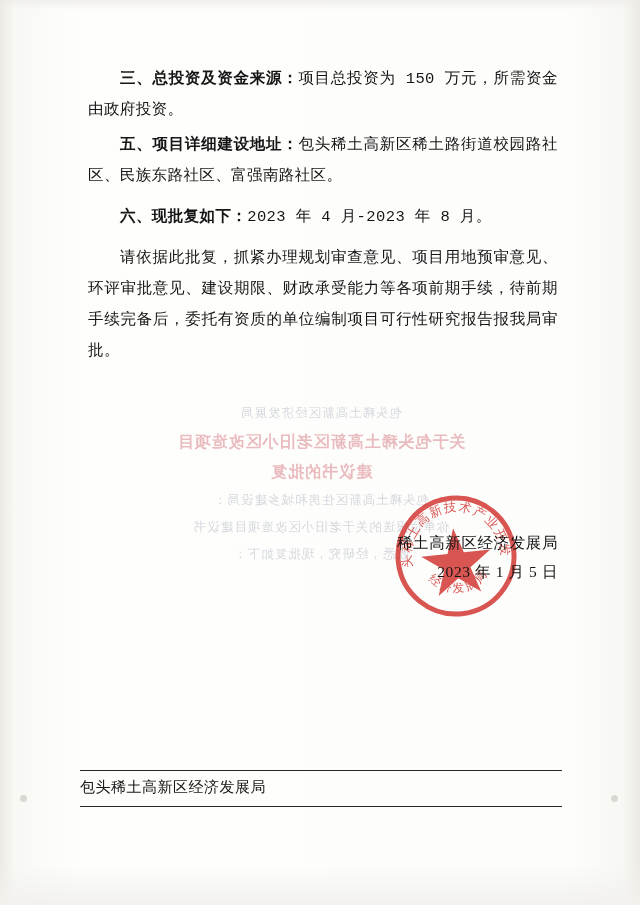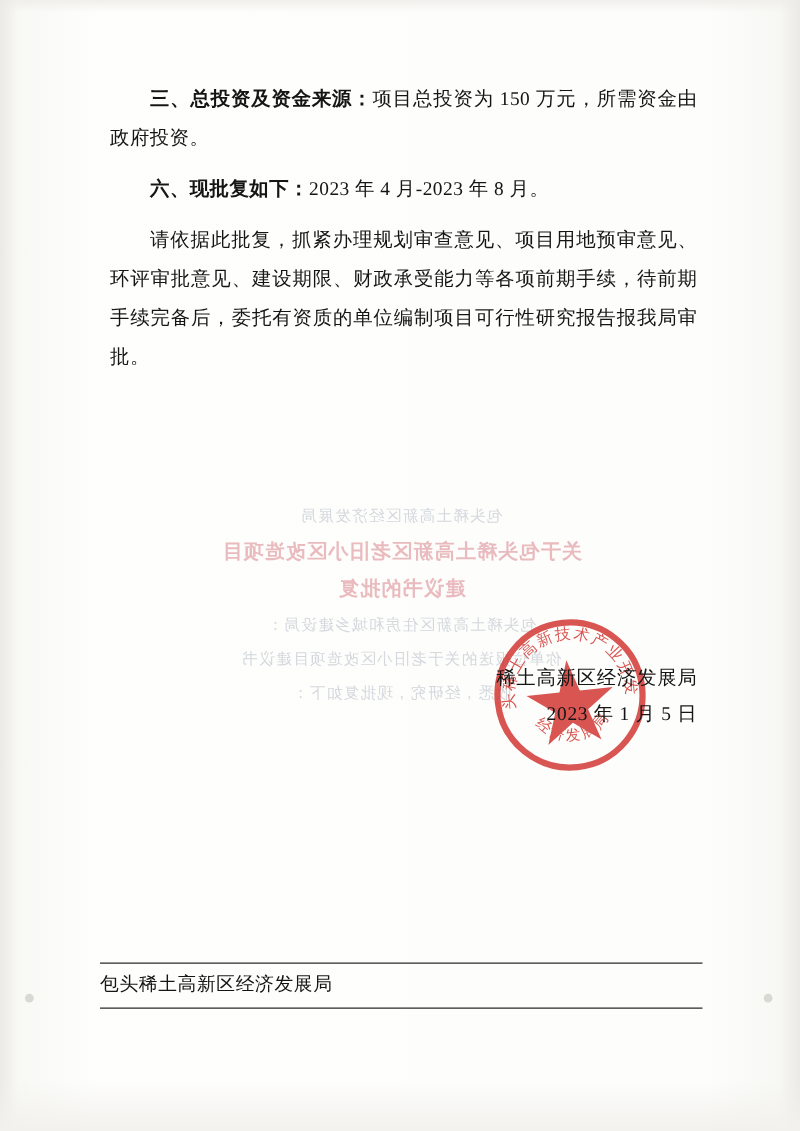--- a/index.html
+++ b/index.html
@@ -34,20 +34,21 @@
     top: 64px;
     width: 470px;
   }
   .para {
     font-size: 15.5px;
     line-height: 31px;
     text-align: justify;
     letter-spacing: 0.4px;
     margin: 0 0 2px 0;
     color: #151515;
+    font-family: Liberation Mono, monospace;
   }
   .indent {
     text-indent: 32px;
   }
   .b {
     font-weight: bold;
   }
   .blk {
     margin-bottom: 4px;
   }
@@ -186,20 +187,23 @@
     <div class="b2">收悉，经研究，现批复如下：</div>
   </div>
 
   <div class="content">
 
     <p class="para indent blk">
       <span class="b">三、总投资及资金来源：</span><span>项目总投资为 150 万元，所需资金由政府投资。</span>
     </p>
 
 
+    <p class="para indent blk">
+      <span class="b">五、项目详细建设地址：</span><span>包头稀土高新区稀土路街道校园路社区、民族东路社区、富强南路社区。</span>
+    </p>
 
     <p class="para indent blk gap-top">
       <span class="b">六、现批复如下：</span><span>2023 年 4 月-2023 年 8 月。</span>
     </p>
 
     <p class="para indent gap-top">请依据此批复，抓紧办理规划审查意见、项目用地预审意见、环评审批意见、建设期限、财政承受能力等各项前期手续，待前期手续完备后，委托有资质的单位编制项目可行性研究报告报我局审批。</p>
   </div>
 
   <div class="seal">
     <svg width="136" height="136" viewBox="0 0 136 136" aria-hidden="true">

